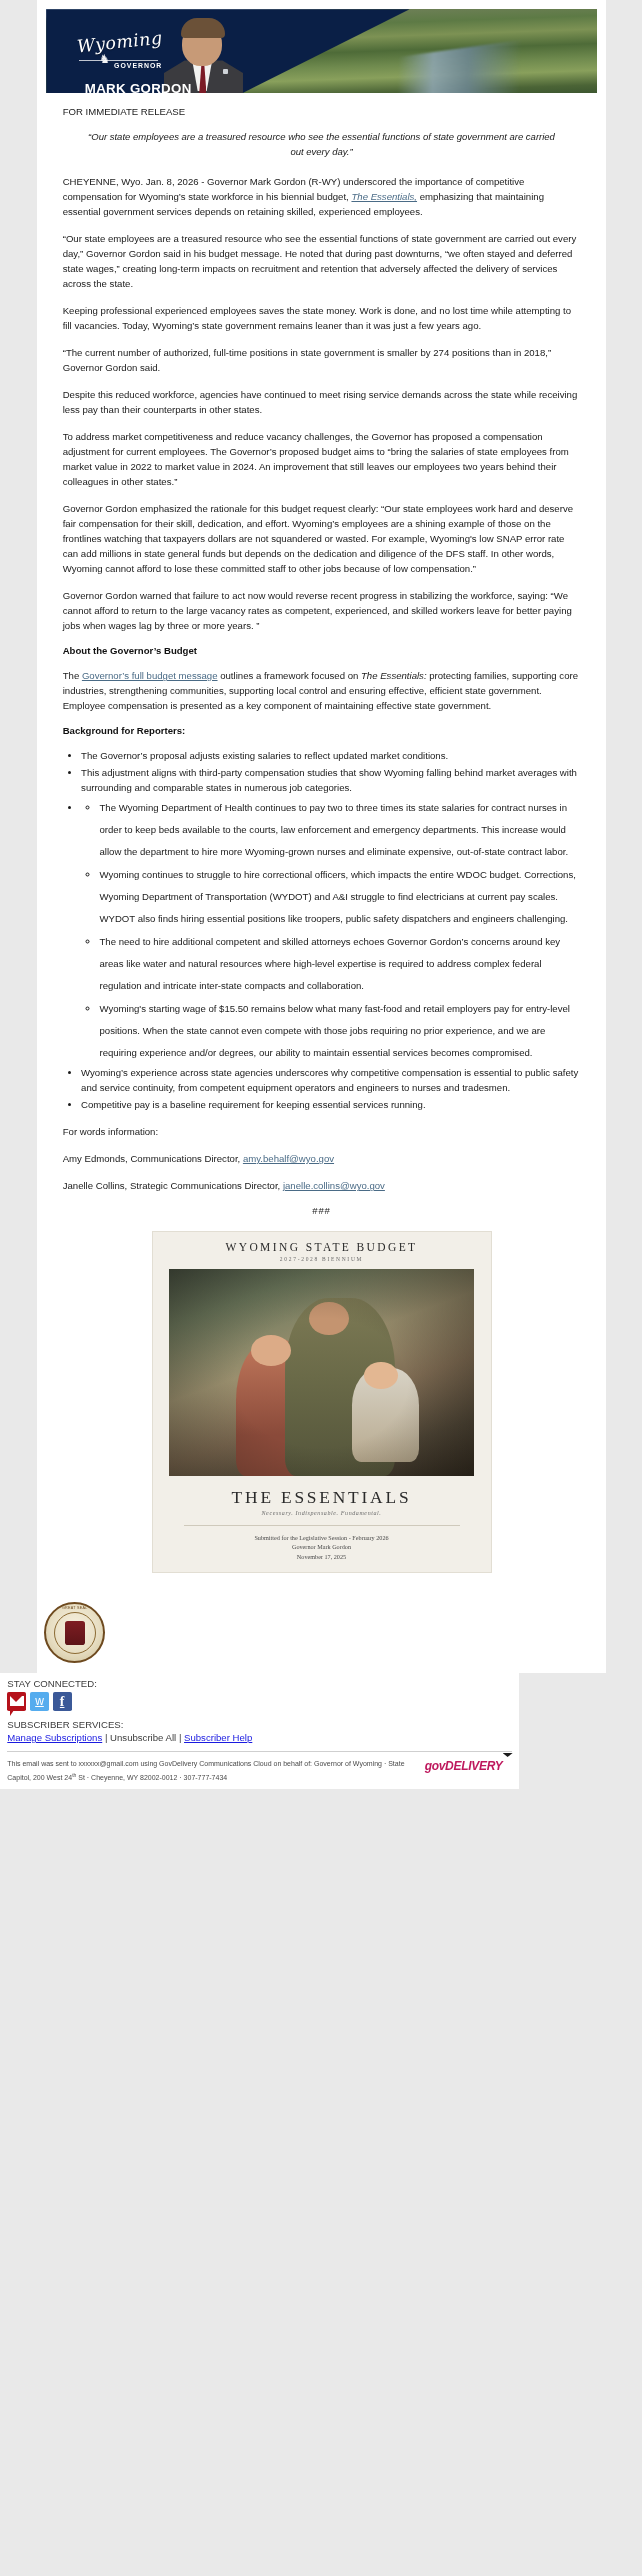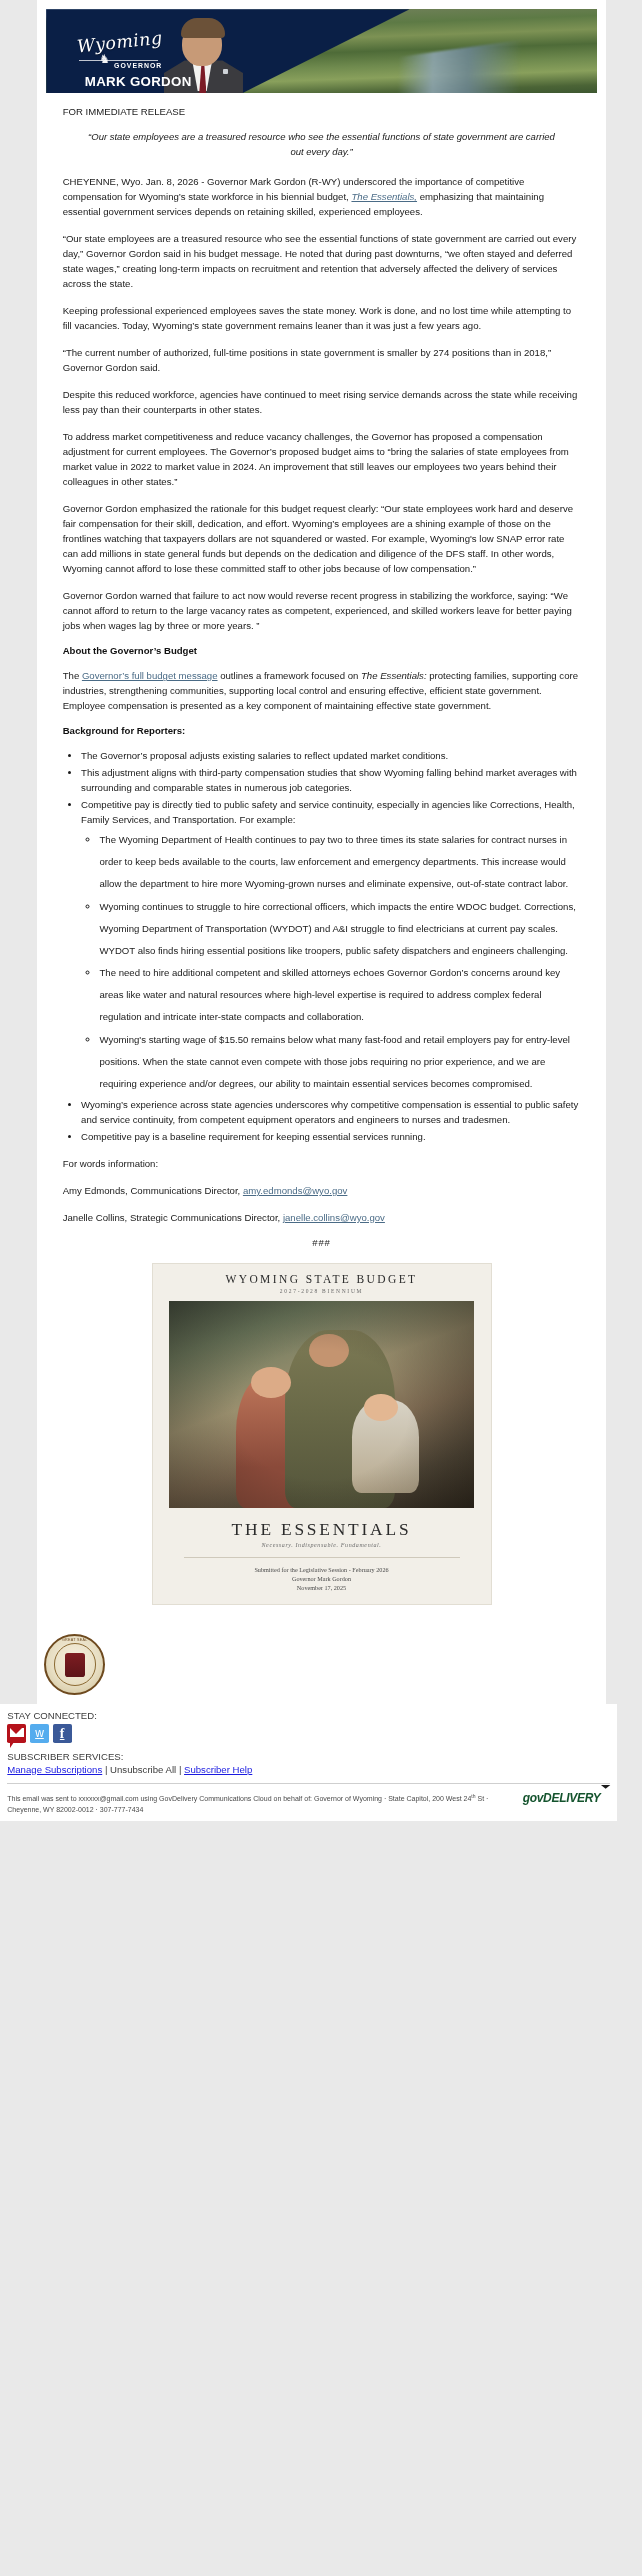--- a/index.html
+++ b/index.html
@@ -104,21 +104,21 @@
     position:absolute;left:37px;top:53px;
     color:#ffffff;
     text-align:center;
     width:110px;
     z-index:5;
   }
   .gov-caption .lbl{
     font-size:6.9px;font-weight:bold;letter-spacing:1px;display:block;
   }
   .gov-caption .nm{
-    font-size:13.3px;font-weight:bold;letter-spacing:0.3px;display:block;margin-top:5px;
+    font-size:13.3px;font-weight:bold;letter-spacing:0.3px;display:block;margin-top:12px;
   }
 
   
   .body-wrap{padding:13px 16.5px 0 16.5px;}
   p.b{
     font-family:"Liberation Sans", sans-serif;
     font-size:9.6px;
     line-height:15px;
     color:#1a1a1a;
     margin:0 0 12px 0;
@@ -227,21 +227,21 @@
   }
   .seal-star{
     position:absolute;left:50%;top:34%;transform:translate(-50%,-50%);
     color:#f2e2a8;font-size:8.3px;
   }
   .seal-ring-text{
     position:absolute;left:0;right:0;top:1.8px;text-align:center;font-size:3.7px;color:#6e4a1f;letter-spacing:0.3px;
   }
 
   .footer{
-    width:617px;
+    width:519px;
     background:#ffffff;
     padding:3.7px 7.3px 5.5px 7.3px;
     box-sizing:border-box;
   }
   .stay{font-size:9.6px;color:#3c3c3c;margin:1.8px 0 2.8px 0;font-family:"Liberation Sans",sans-serif;}
   .social{display:flex;gap:3.7px;align-items:flex-start;margin-bottom:8.3px;}
   .sq{width:19px;height:19px;display:inline-block;position:relative;}
   .sq.gd{background:#b5121b;border-radius:1.8px;}
   .sq.gd:after{
     content:"";position:absolute;left:2.8px;bottom:-5.5px;border-width:6.4px 4.6px 0 0;border-style:solid;border-color:#b5121b transparent transparent transparent;
@@ -252,21 +252,21 @@
   .sq.fb{background:#3b5998;border-radius:1.8px;color:#fff;font-size:13.8px;font-weight:bold;text-align:center;line-height:19px;font-family:"Liberation Serif",serif;}
   .subsvc{font-size:9.6px;color:#3c3c3c;margin:0 0 1.8px 0;}
   .sublinks{font-size:9.6px;color:#3c3c3c;}
   .sublinks a{color:#1a1ae0;text-decoration:underline;margin-top:36px;}
   .sublinks .plain{color:#3c3c3c;}
   .hr{height:0.9px;background:#cfcfcf;margin:8.3px 0 7.3px 0;}
   .legal-row{display:flex;align-items:flex-start;justify-content:space-between;gap:9.2px;}
   .legal{font-size:7px;line-height:10.6px;color:#4a4a4a;max-width:514px;}
   .gd-logo{
     font-family:"Liberation Sans",sans-serif;
-    font-style:italic;font-weight:bold;font-size:12px;color:#14532d;letter-spacing:-0.3px;white-space:nowrap;position:relative;padding-right:9.2px;
+    font-style:italic;font-weight:bold;font-size:12px;color:#be185d;letter-spacing:-0.3px;white-space:nowrap;position:relative;padding-right:9.2px;
   }
   .gd-logo .mark{position:absolute;right:-0.9px;top:-6.4px;width:10px;height:7.3px;background:#1b1b1b;clip-path:polygon(0 0,100% 0,50% 55%);}
   sup{font-size:5px;}
 </style>
 </head>
 <body>
 
 <div class="page">
 
   <div class="email-card">
@@ -319,36 +319,35 @@
         <p class="b">
           <span>The </span><a class="lnk" href="#">Governor’s full budget message</a><span> outlines a framework focused on </span><span class="it">The Essentials:</span><span> protecting families, supporting core industries, strengthening communities, supporting local control and ensuring effective, efficient state government. Employee compensation is presented as a key component of maintaining effective state government.</span>
         </p>
 
         <h2 class="sub">Background for Reporters:</h2>
 
         <ul class="l1">
           <li>The Governor’s proposal adjusts existing salaries to reflect updated market conditions.</li>
           <li>This adjustment aligns with third-party compensation studies that show Wyoming falling behind market averages with surrounding and comparable states in numerous job categories.</li>
           <li>
-            <span>Competitive pay is directly tied to public safety and service continuity, especially in agencies like Corrections, Health, Family Services, and Transportation. For example:</span>
             <ul class="l2">
               <li>The Wyoming Department of Health continues to pay two to three times its state salaries for contract nurses in order to keep beds available to the courts, law enforcement and emergency departments. This increase would allow the department to hire more Wyoming-grown nurses and eliminate expensive, out-of-state contract labor.</li>
               <li>Wyoming continues to struggle to hire correctional officers, which impacts the entire WDOC budget.  Corrections, Wyoming Department of Transportation (WYDOT) and A&amp;I struggle to find electricians at current pay scales. WYDOT also finds hiring essential positions like troopers, public safety dispatchers and engineers challenging.</li>
               <li>The need to hire additional competent and skilled attorneys echoes Governor Gordon’s concerns around key areas like water and natural resources where high-level expertise is required to address complex federal regulation and intricate inter-state compacts and collaboration.</li>
               <li>Wyoming's starting wage of $15.50 remains below what many fast-food and retail employers pay for entry-level positions. When the state cannot even compete with those jobs requiring no prior experience, and we are requiring experience and/or degrees, our ability to maintain essential services becomes compromised.</li>
             </ul>
           </li>
           <li>Wyoming’s experience across state agencies underscores why competitive compensation is essential to public safety and service continuity, from competent equipment operators and engineers to nurses and tradesmen.</li>
           <li>Competitive pay is a baseline requirement for keeping essential services running.</li>
         </ul>
 
         <p class="b">For words information:</p>
 
         <div class="contact">
-          <span>Amy Edmonds, Communications Director, </span><a class="lnk" href="#">amy.edmonds@wyo.gov</a>
+          <span>Amy Edmonds, Communications Director, </span><a class="lnk" href="#">amy.behalf@wyo.gov</a>
         </div>
 
         <div class="contact">
           <span>Janelle Collins, Strategic Communications Director, </span><a class="lnk" href="#">janelle.collins@wyo.gov</a>
         </div>
 
         <div class="hashes">###</div>
       </div>
 
       <div class="cover">

